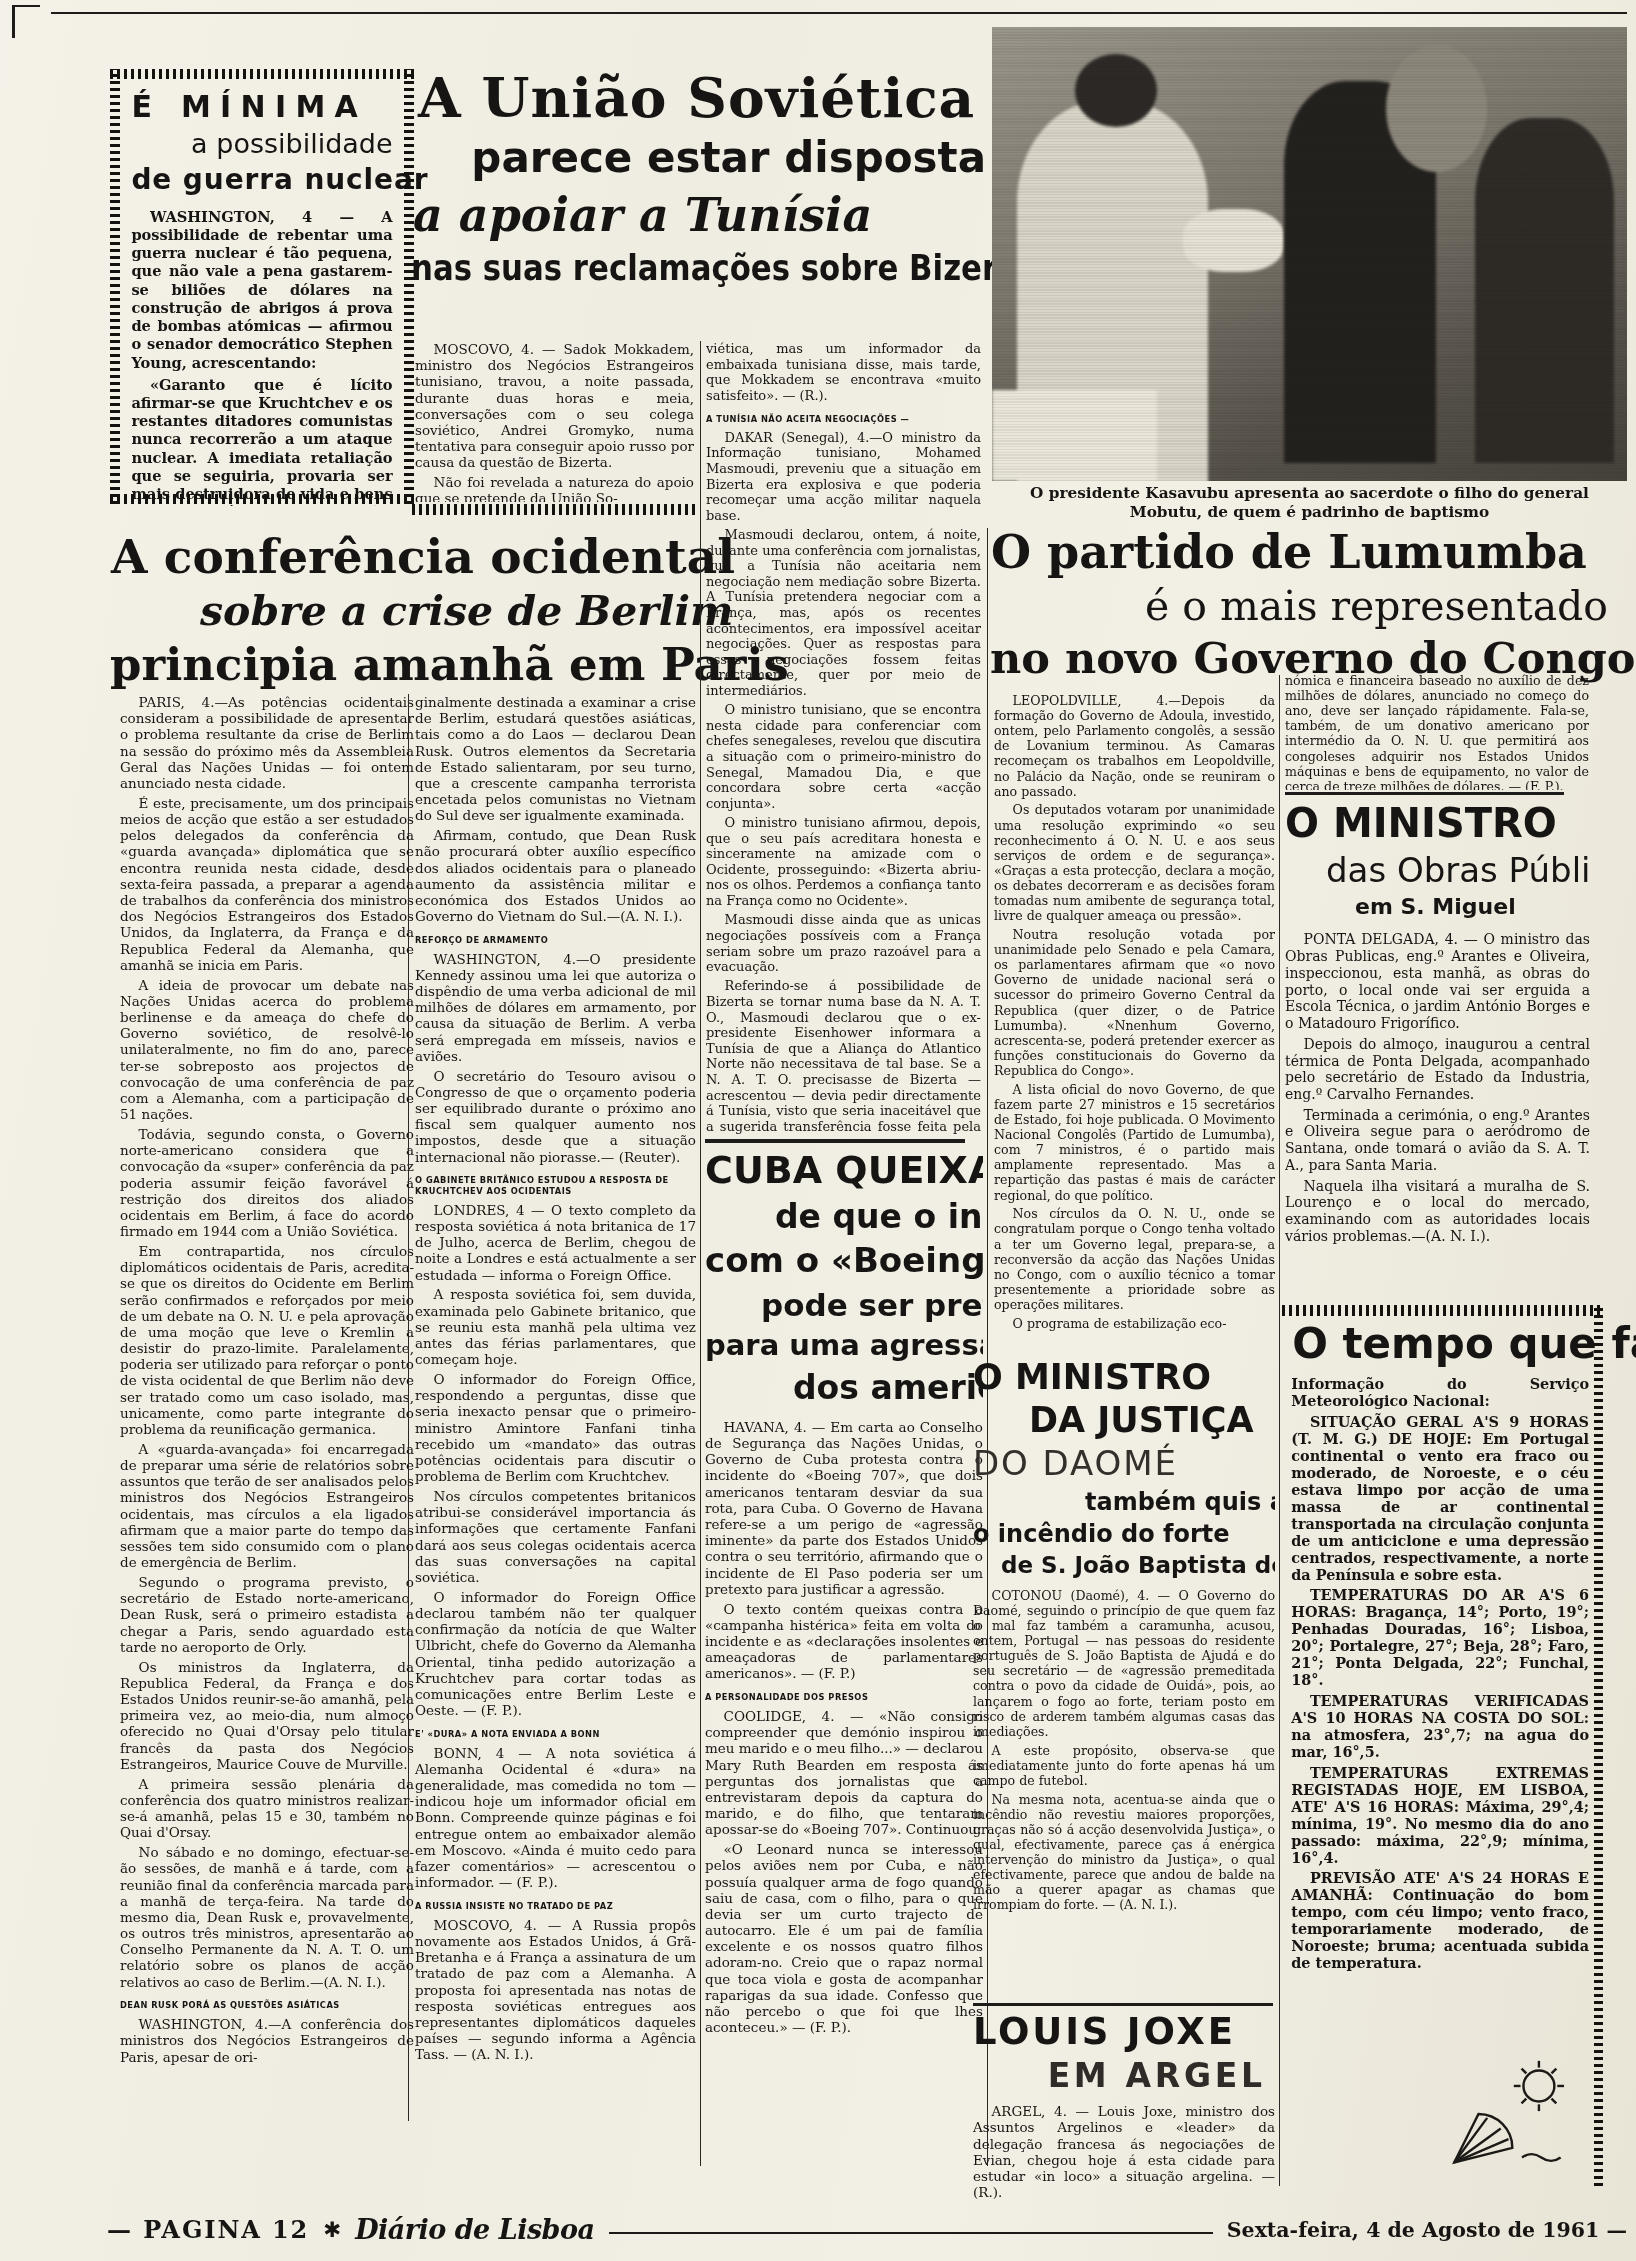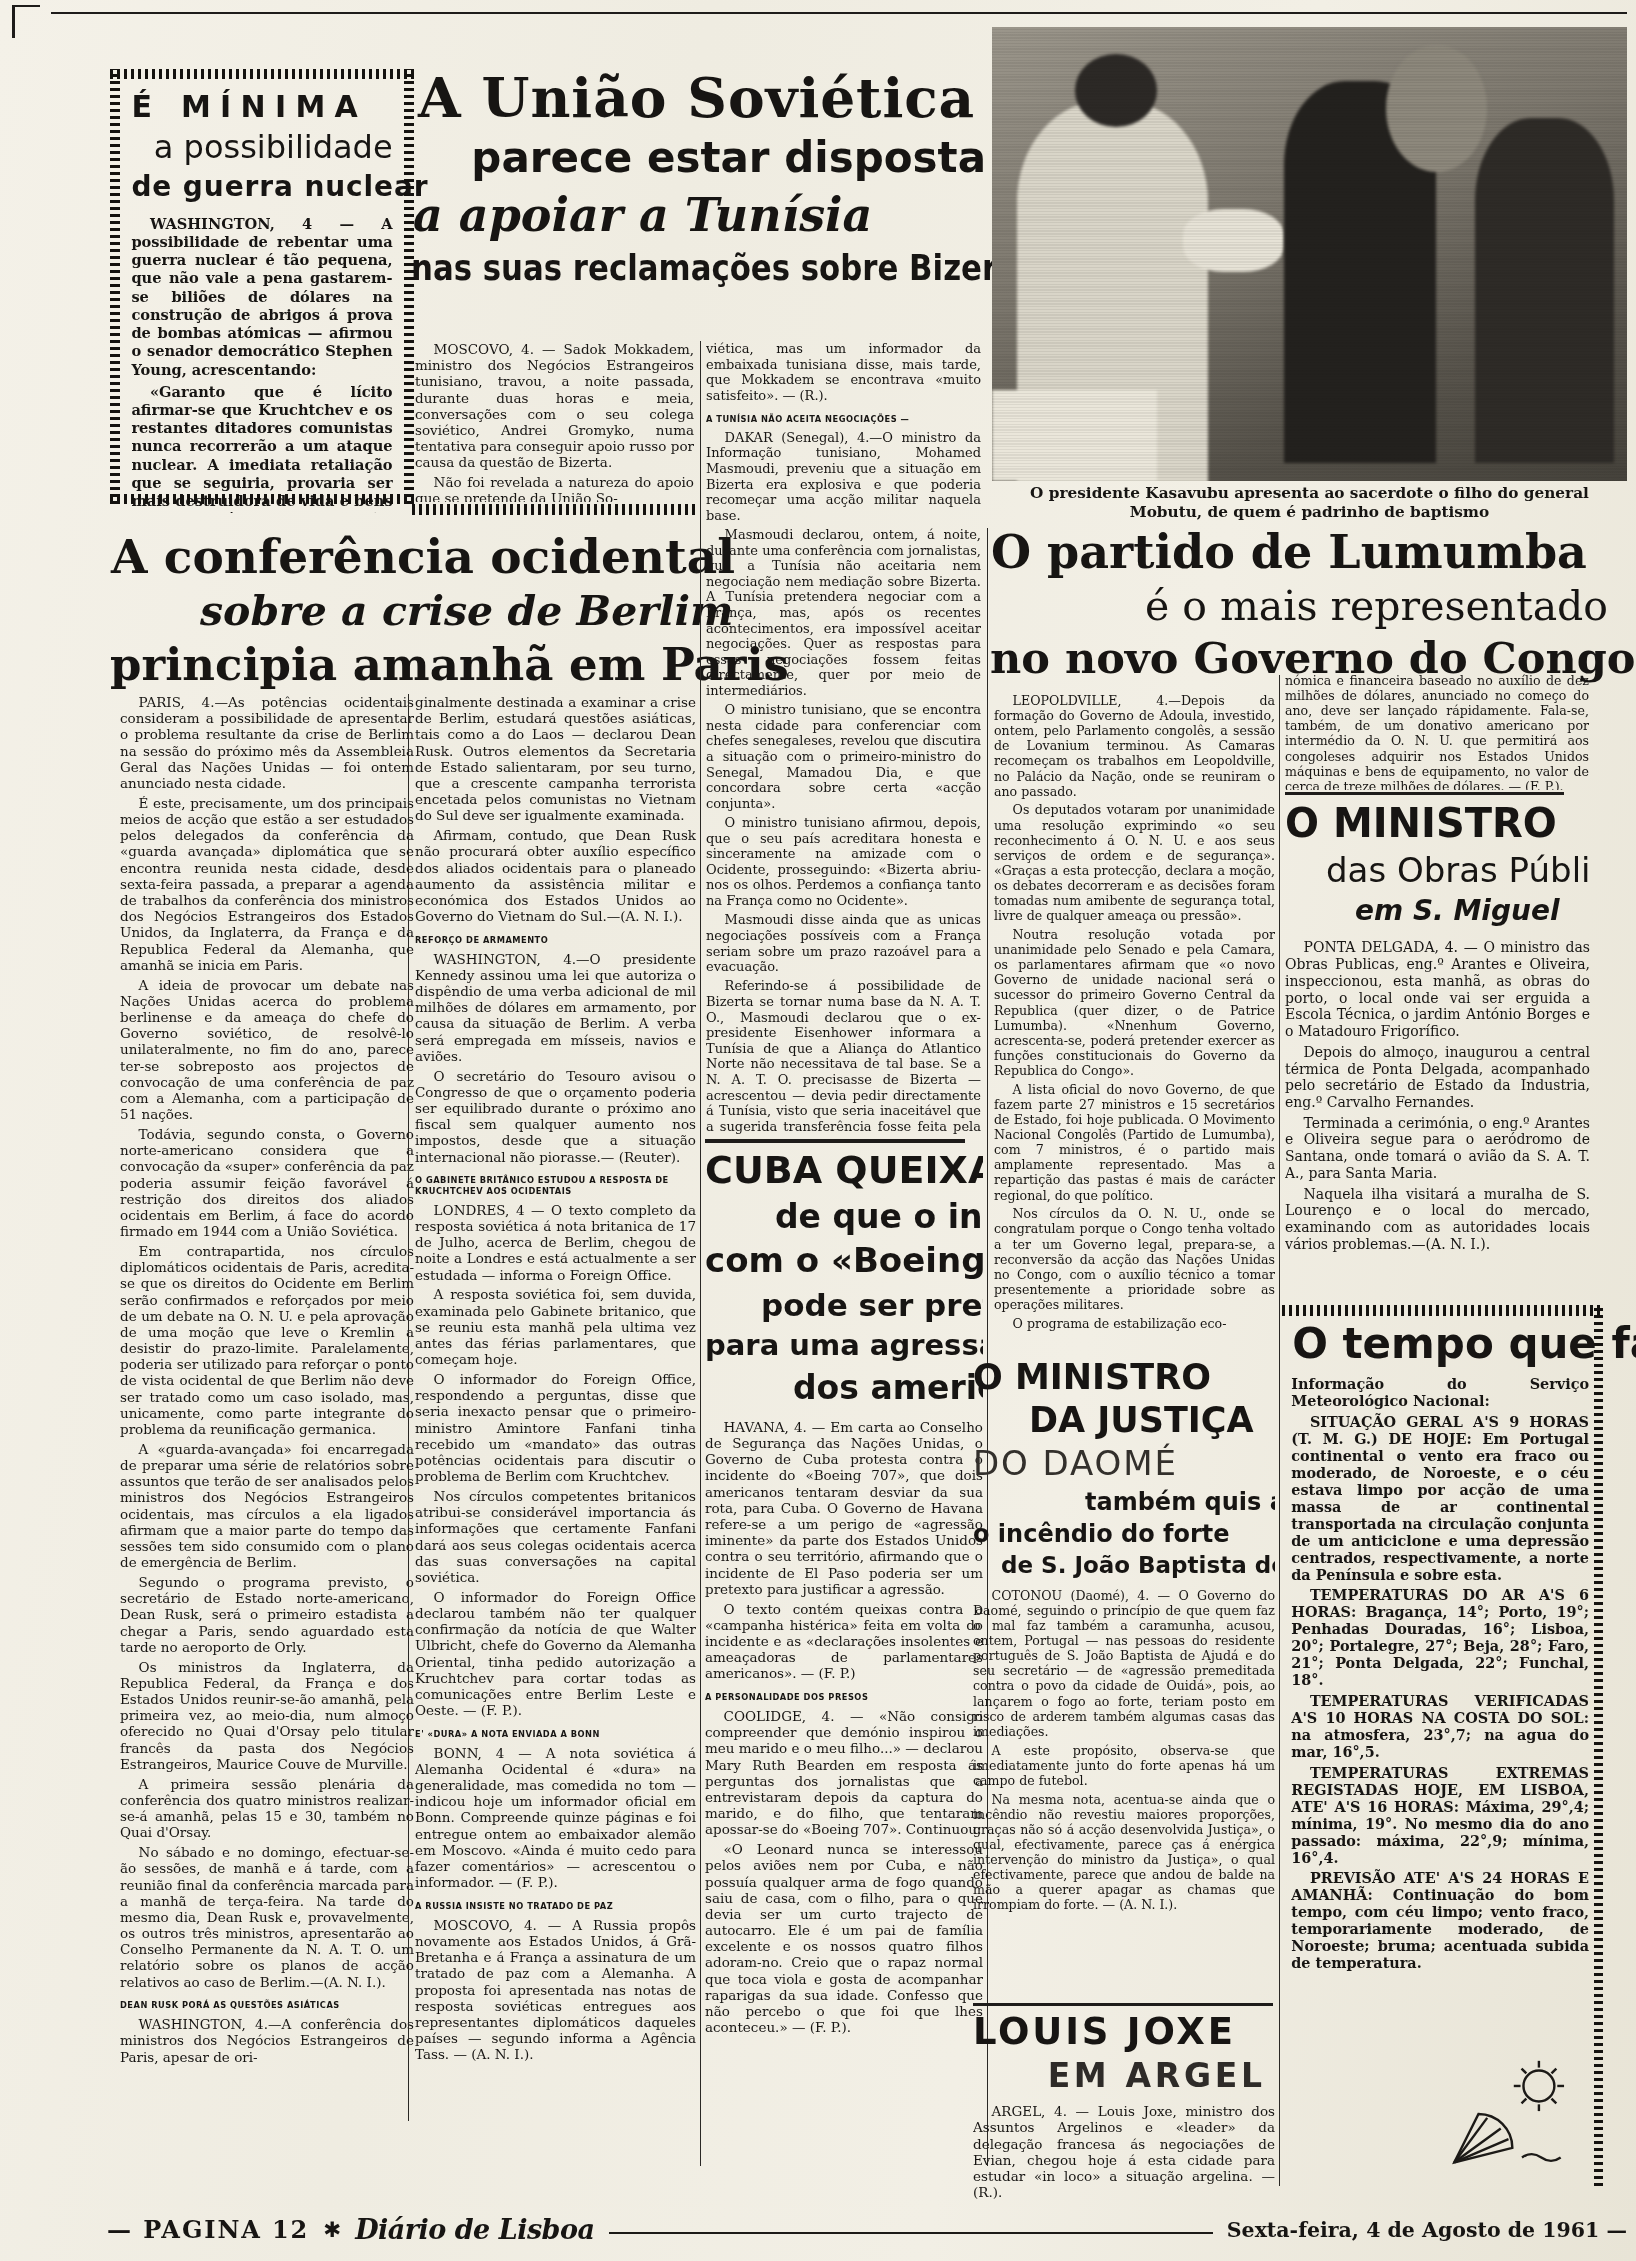--- a/index.html
+++ b/index.html
@@ -49,21 +49,21 @@
   <div class="abs rule-h" style="left:51px;top:12px;width:1576px;height:2.3px;"></div>
   <div class="abs rule-h" style="left:12px;top:4.6px;width:28px;height:2.8px;"></div>
   <div class="abs rule-h" style="left:12px;top:4.6px;width:2.8px;height:33px;"></div>
 
   <div id="minima" class="abs" style="left:110px;top:69px;width:304px;height:435px;">
     <div class="edge-t comb-h"></div>
     <div class="edge-b comb-h"></div>
     <div class="edge-l comb-v"></div>
     <div class="edge-r comb-v"></div>
     <div class="sans hl" style="font-weight:900;font-size:30px;letter-spacing:9.3px;">É MÍNIMA</div>
-    <div class="sans" style="font-weight:500;font-size:32px;text-align:right;margin-top:4.6px;">a possibilidade</div>
+    <div class="sans" style="font-weight:500;font-size:27px;text-align:right;margin-top:4.6px;">a possibilidade</div>
     <div class="sans hl" style="font-weight:900;font-size:28px;margin-top:3.7px;letter-spacing:0.9px;">de guerra nuclear</div>
     <div class="col bold fs315" style="margin-top:12px;height:298px;">
         <p>WASHINGTON, 4 — A possibilidade de rebentar uma guerra nuclear é tão pequena, que não vale a pena gastarem-se biliões de dólares na construção de abrigos á prova de bombas atómicas — afirmou o senador democrático Stephen Young, acrescentando:</p>
         <p>«Garanto que é lícito afirmar-se que Kruchtchev e os restantes ditadores comunistas nunca recorrerão a um ataque nuclear. A imediata retaliação que se seguiria, provaria ser mais destruidora de vida e bens do que o próprio ataque». — (A. N. I.).</p>
       </div>
   </div>
 
   <div class="abs serif hl" style="left:418px;top:65px;width:565px;font-weight:900;font-size:55px;letter-spacing:0.9px;">A União Soviética</div>
   <div class="abs sans hl" style="left:456px;top:133px;width:530px;font-weight:800;font-size:42px;text-align:right;">parece estar disposta</div>
   <div class="abs serif hl" style="left:413px;top:188px;width:511px;font-weight:900;font-style:italic;font-size:46px;">a apoiar a Tunísia</div>
@@ -167,21 +167,21 @@
       <p>O programa de estabilização eco-</p>
     </div>
   <div class="abs col fs27" style="left:1285px;top:673px;width:304px;height:117px;">
       <p class="noindent">nómica e financeira baseado no auxílio de dez milhões de dólares, anunciado no começo do ano, deve ser lançado rápidamente. Fala-se, também, de um donativo americano por intermédio da O. N. U. que permitirá aos congoleses adquirir nos Estados Unidos máquinas e bens de equipamento, no valor de cerca de treze milhões de dólares. — (F. P.).</p>
     </div>
 
   <div class="abs rule-h" style="left:1285px;top:792px;width:279px;height:3.3px;"></div>
   <div class="abs" style="left:1285px;top:800px;width:305px;height:502px;overflow:hidden;">
     <div class="sans hl" style="font-weight:900;font-size:40px;">O MINISTRO</div>
     <div class="sans hl" style="font-weight:400;font-size:34px;margin:3.7px 0 0 41px;">das Obras Públicas</div>
-    <div class="sans hl" style="font-weight:800;font-size:28px;margin:4.6px 0 0 70px;font-style:italic;">em S. Miguel</div>
+    <div class="sans hl" style="font-weight:800;font-size:22px;margin:4.6px 0 0 70px;">em S. Miguel</div>
     <div class="col fs30" style="margin-top:12px;">
         <p>PONTA DELGADA, 4. — O ministro das Obras Publicas, eng.º Arantes e Oliveira, inspeccionou, esta manhã, as obras do porto, o local onde vai ser erguida a Escola Técnica, o jardim António Borges e o Matadouro Frigorífico.</p>
         <p>Depois do almoço, inaugurou a central térmica de Ponta Delgada, acompanhado pelo secretário de Estado da Industria, eng.º Carvalho Fernandes.</p>
         <p>Terminada a cerimónia, o eng.º Arantes e Oliveira segue para o aeródromo de Santana, onde tomará o avião da S. A. T. A., para Santa Maria.</p>
         <p>Naquela ilha visitará a muralha de S. Lourenço e o local do mercado, examinando com as autoridades locais vários problemas.—(A. N. I.).</p>
       </div>
   </div>
 
   <div id="tempo" class="abs" style="left:1282px;top:1305px;width:321px;height:881px;">
     <div class="bt comb-h"></div>

